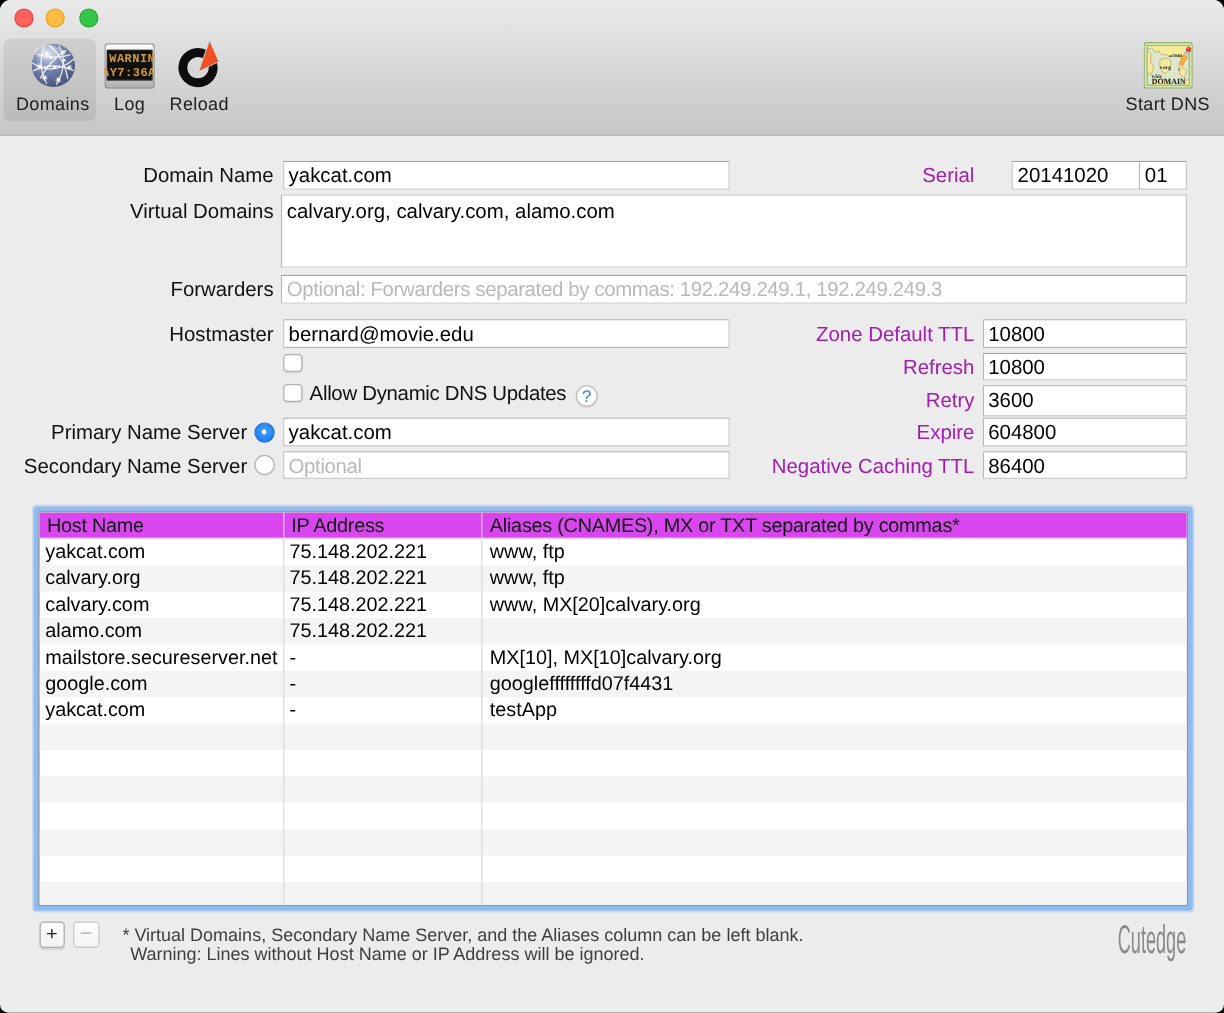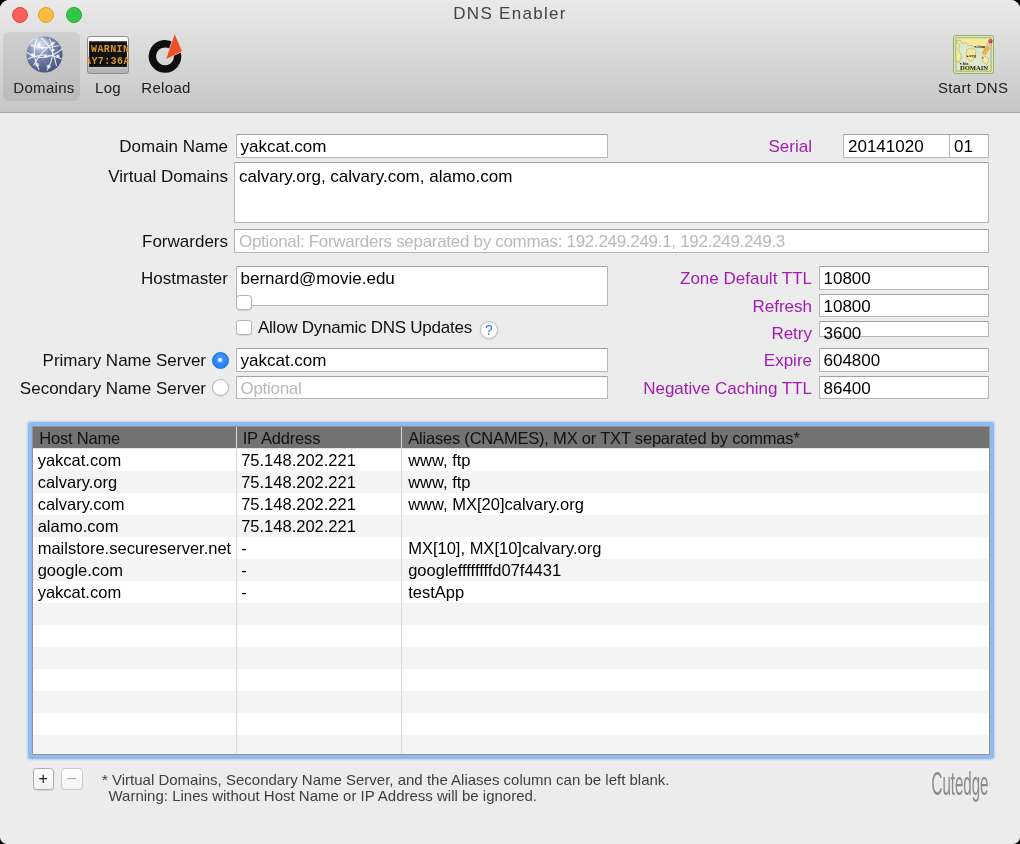--- a/index.html
+++ b/index.html
@@ -35,21 +35,21 @@
                    background:#fff; border-radius:50%; }
   #radio2 { background:#fff; border:1px solid #b2b2b2; box-shadow:0 0.5px 1px rgba(0,0,0,0.1); }
   #help { position:absolute; left:480px; top:321px; width:18px; height:18px; border-radius:50%;
           background:#fff; border:1px solid #c4c4c4; box-shadow:0 0.5px 1.5px rgba(0,0,0,0.18);
           font-size:14px; color:#2d7cf3; text-align:center; line-height:17.5px; }
   
   #tbl { position:absolute; left:31.7px; top:425.8px; width:958px; height:329px;
          background:#fff; border:1px solid #98918a;
          box-shadow:0 0 0 4px #8fbbef, 0 0 0 5.5px rgba(143,187,239,0.35);
          border-radius:1px; overflow:hidden; }
-  #thead { position:absolute; left:0; top:0; width:100%; height:22px; background:#737373;
+  #thead { position:absolute; left:0; top:0; width:100%; height:22px; background:#d946ef;
            border-bottom:1px solid #e4e4e4; }
   .hcell { position:absolute; top:0; height:22px; line-height:22px; font-size:16.5px; color:#111; letter-spacing:-0.2px; }
   .row { position:absolute; left:0; width:100%; height:22px; }
   .odd { background:#f4f4f5; }
   .cell { position:absolute; top:0; height:23px; line-height:23.5px; font-size:16.5px; color:#000; white-space:nowrap; }
   .c1 { left:5px; }
   .c2 { left:208.5px; }
   .c3 { left:375.5px; }
   .vsep { position:absolute; top:0; width:1px; height:100%; background:#d9d9d9; }
   
@@ -66,21 +66,20 @@
              font-stretch:condensed; }
 </style>
 </head>
 <body>
 <div id="win">
 
   <div id="chrome">
     <div class="light" id="lr"></div>
     <div class="light" id="ly"></div>
     <div class="light" id="lg"></div>
-    <div id="title">DNS Enabler</div>
     <div id="selbtn"></div>
     <svg id="icon-globe" style="position:absolute;left:26px;top:36px;" width="37" height="37" viewBox="0 0 37 37">
       <defs>
         <radialGradient id="gg" cx="0.36" cy="0.25" r="0.9">
           <stop offset="0" stop-color="#cfd9ec"></stop>
           <stop offset="0.35" stop-color="#7d8cb4"></stop>
           <stop offset="0.7" stop-color="#55638c"></stop>
           <stop offset="1" stop-color="#3d4a70"></stop>
         </radialGradient>
         <radialGradient id="gh" cx="0.5" cy="0.5" r="0.5">
@@ -187,24 +186,24 @@
   <div class="rlbl" style="top:293.5px;">Refresh</div>
   <div class="rlbl" style="top:321px;">Retry</div>
   <div class="rlbl" style="top:348px;">Expire</div>
   <div class="rlbl" style="top:375.5px;">Negative Caching TTL</div>
 
   <div class="fld" style="left:235.5px;top:134px;width:372px;height:23.5px;">yakcat.com</div>
   <div class="fld" style="left:843px;top:134px;width:131px;height:23.5px;">20141020</div>
   <div class="fld" style="left:949px;top:134px;width:39.5px;height:23.5px;">01</div>
   <div class="fld" style="left:234px;top:162px;width:754.5px;height:60.5px;line-height:28px;">calvary.org, calvary.com, alamo.com</div>
   <div class="fld ph" style="left:234px;top:229px;width:754.5px;height:24px;">Optional: Forwarders separated by commas: 192.249.249.1, 192.249.249.3</div>
-  <div class="fld" style="left:235.5px;top:266px;width:372px;height:40px;">bernard@movie.edu</div>
+  <div class="fld" style="left:235.5px;top:266px;width:372px;height:24px;">bernard@movie.edu</div>
   <div class="fld" style="left:818.5px;top:266px;width:170px;height:23.5px;">10800</div>
   <div class="fld" style="left:818.5px;top:293.5px;width:170px;height:23.5px;">10800</div>
-  <div class="fld" style="left:818.5px;top:321px;width:170px;height:16px;">3600</div>
+  <div class="fld" style="left:818.5px;top:321px;width:170px;height:26px;">3600</div>
   <div class="fld" style="left:818.5px;top:348px;width:170px;height:23.5px;">604800</div>
   <div class="fld" style="left:818.5px;top:375.5px;width:170px;height:23.5px;">86400</div>
   <div class="fld" style="left:235.5px;top:348px;width:372px;height:23.5px;">yakcat.com</div>
   <div class="fld ph" style="left:235.5px;top:375.5px;width:372px;height:23.5px;">Optional</div>
 
   <div class="cb" style="left:236px;top:294.5px;"></div>
   <div class="cb" style="left:236px;top:319.5px;"></div>
   <div class="cblbl" style="left:258px;top:317.5px;">Allow Dynamic DNS Updates</div>
   <div id="help">?</div>
 

